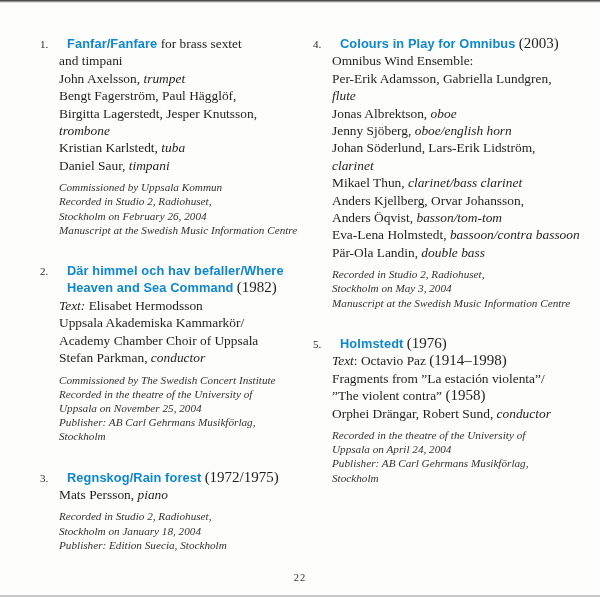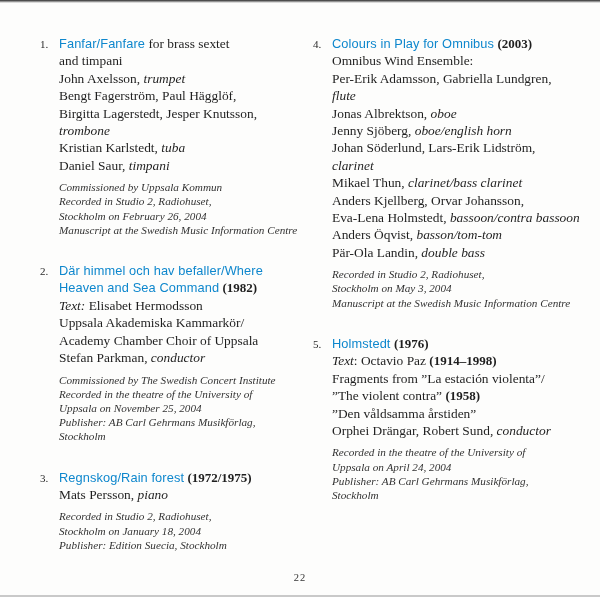--- a/index.html
+++ b/index.html
@@ -39,27 +39,28 @@
     width: 19px;
     font-size: 11px;
     padding-top: 3px;
     color: #2a2a2a;
   }
   .track-body { flex: 1; font-size: 13.4px; line-height: 17.4px; }
 
   .track-line { white-space: nowrap; }
   .run.blue {
     font-family: "Liberation Sans", sans-serif;
-    font-weight: 400;
+    font-weight: 700;
     font-size: 12.8px;
     letter-spacing: 0.1px;
     color: var(--accent, #0e87cd);
+    margin-left: 8px;
   }
   .run.ital { font-style: italic; }
-  .run.small { font-size: 13px; font-weight: bold; }
+  .run.small { font-size: 15px; }
 
   .credits {
     margin-top: 6px;
     font-style: italic;
     font-size: 11.2px;
     line-height: 14.2px;
     color: #333333;
     font-family: Liberation Serif, serif;
   }
   .credit-line { white-space: nowrap; }
@@ -139,38 +140,37 @@
             <div class="track-line"><span class="run blue">Colours in Play for Omnibus</span><span class="run"> </span><span class="run small">(2003)</span></div>
             <div class="track-line"><span class="run">Omnibus Wind Ensemble:</span></div>
             <div class="track-line"><span class="run">Per-Erik Adamsson, Gabriella Lundgren,</span></div>
             <div class="track-line"><span class="run ital">flute</span></div>
             <div class="track-line"><span class="run">Jonas Albrektson, </span><span class="run ital">oboe</span></div>
             <div class="track-line"><span class="run">Jenny Sjöberg, </span><span class="run ital">oboe/english horn</span></div>
             <div class="track-line"><span class="run">Johan Söderlund, Lars-Erik Lidström,</span></div>
             <div class="track-line"><span class="run ital">clarinet</span></div>
             <div class="track-line"><span class="run">Mikael Thun, </span><span class="run ital">clarinet/bass clarinet</span></div>
             <div class="track-line"><span class="run">Anders Kjellberg, Orvar Johansson,</span></div>
+            <div class="track-line"><span class="run">Anders Öqvist, </span><span class="run ital">basson/tom-tom</span></div>
             <div class="track-line"><span class="run">Eva-Lena Holmstedt, </span><span class="run ital">bassoon/contra bassoon</span></div>
-            <div class="track-line"><span class="run">Anders Öqvist, </span><span class="run ital">basson/tom-tom</span></div>
             <div class="track-line"><span class="run">Pär-Ola Landin, </span><span class="run ital">double bass</span></div>
             <div class="credits">
               <div class="credit-line">Recorded in Studio 2, Radiohuset,</div>
               <div class="credit-line">Stockholm on May 3, 2004</div>
               <div class="credit-line">Manuscript at the Swedish Music Information Centre</div>
             </div>
           </div>
         </div>
         <div class="track">
           <div class="track-number">5.</div>
           <div class="track-body">
             <div class="track-line"><span class="run blue">Holmstedt</span><span class="run"> </span><span class="run small">(1976)</span></div>
             <div class="track-line"><span class="run ital">Text</span><span class="run">: Octavio Paz </span><span class="run small">(1914–1998)</span></div>
             <div class="track-line"><span class="run">Fragments from ”La estación violenta”/</span></div>
             <div class="track-line"><span class="run">”The violent contra” </span><span class="run small">(1958)</span></div>
-            <div class="track-line"><span class="run">”Den våldsamma årstiden”</span></div>
             <div class="track-line"><span class="run">Orphei Drängar, Robert Sund, </span><span class="run ital">conductor</span></div>
             <div class="credits">
               <div class="credit-line">Recorded in the theatre of the University of</div>
               <div class="credit-line">Uppsala on April 24, 2004</div>
               <div class="credit-line">Publisher: AB Carl Gehrmans Musikförlag,</div>
               <div class="credit-line">Stockholm</div>
             </div>
           </div>
         </div>
       </div>

